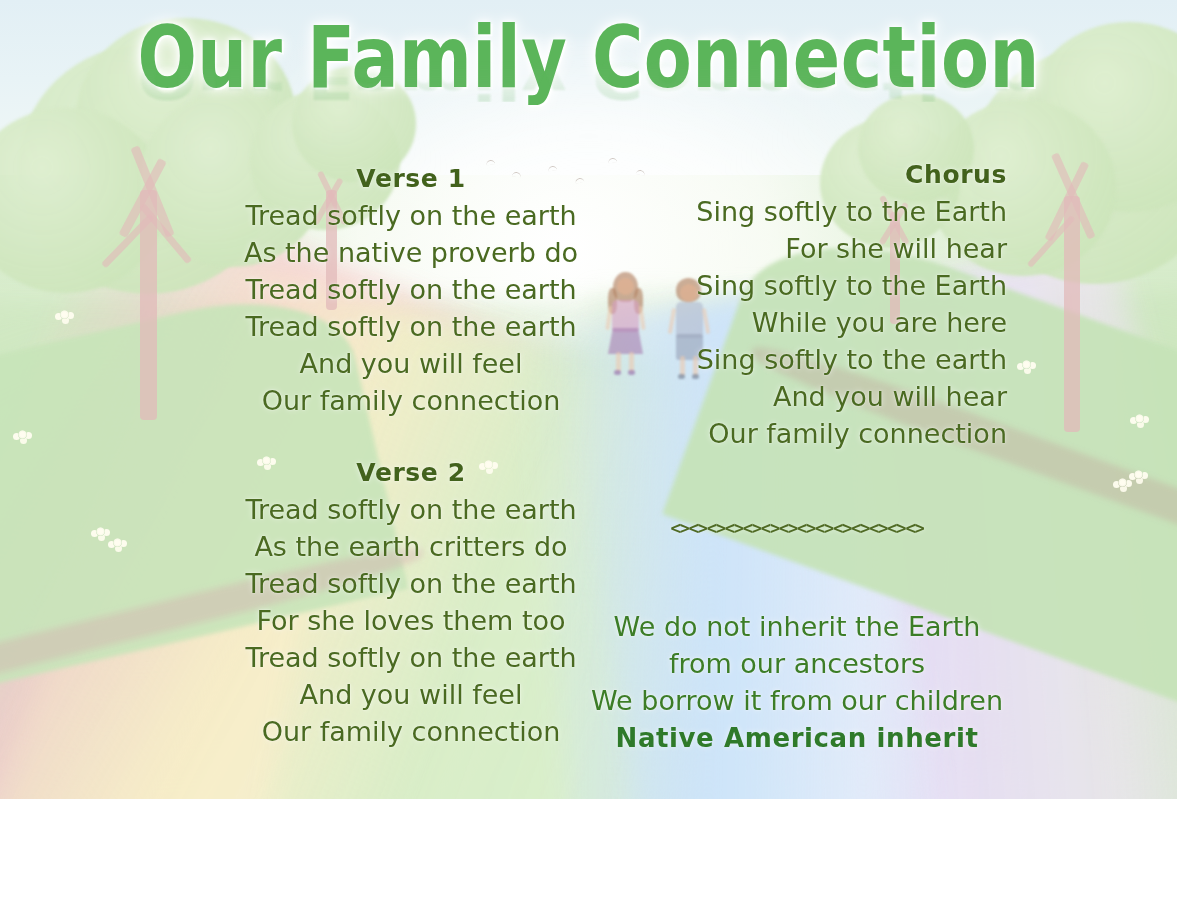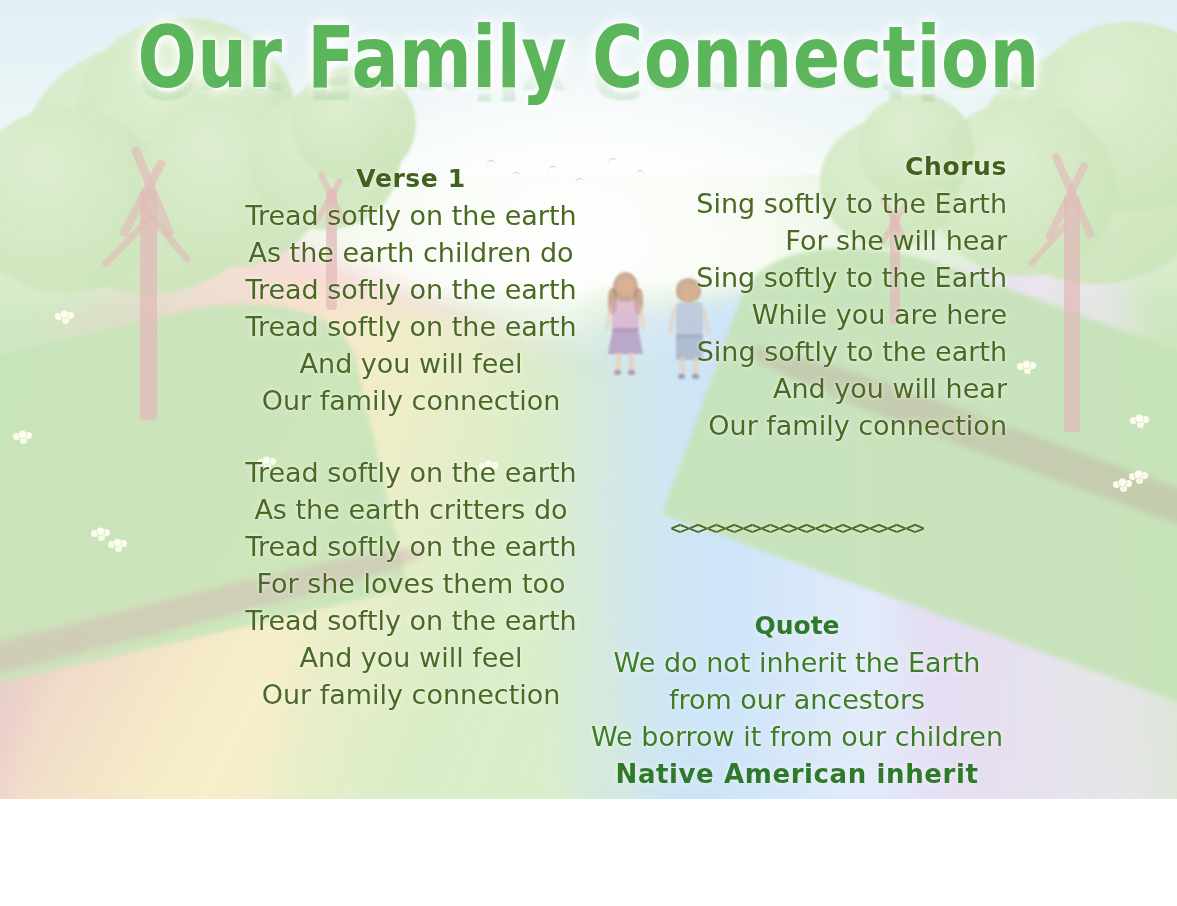--- a/index.html
+++ b/index.html
@@ -317,21 +317,21 @@
   }
 
   .col-left {
     position: absolute;
     left: 211px; top: 160px;
     width: 400px;
     text-align: center;
   }
   .col-right {
     position: absolute;
-    right: 170px; top: 148px;
+    right: 170px; top: 156px;
     width: 420px;
     text-align: right;
   }
   .verse2 { margin-top: 35px; }
   .line { white-space: pre; }
 
   .divider {
     position: absolute;
     right: 170px; top: 518px;
     width: 420px;
@@ -489,28 +489,29 @@
     <div class="title-block">
       <div class="title">Our Family Connection</div>
       <div class="title-reflection">Our Family Connection</div>
     </div>
 
     <div class="col-left lyrics-font">
 
       <div>
         <div class="section-heading">Verse 1</div>
         <div class="line">Tread softly on the earth</div>
-        <div class="line">As the earth children do</div>
+        <div class="line">As the native proverb do</div>
         <div class="line">Tread softly on the earth</div>
         <div class="line">Tread softly on the earth</div>
         <div class="line">And you will feel</div>
         <div class="line">Our family connection</div>
       </div>
 
       <div class="verse2">
+        <div class="section-heading">Verse 2</div>
         <div class="line">Tread softly on the earth</div>
         <div class="line">As the earth critters do</div>
         <div class="line">Tread softly on the earth</div>
         <div class="line">For she loves them too</div>
         <div class="line">Tread softly on the earth</div>
         <div class="line">And you will feel</div>
         <div class="line">Our family connection</div>
       </div>
 
     </div>
@@ -522,21 +523,20 @@
       <div class="line">Sing softly to the Earth</div>
       <div class="line">While you are here</div>
       <div class="line">Sing softly to the earth</div>
       <div class="line">And you will hear</div>
       <div class="line">Our family connection</div>
     </div>
 
     <div class="divider">&lt;&gt;&lt;&gt;&lt;&gt;&lt;&gt;&lt;&gt;&lt;&gt;&lt;&gt;&lt;&gt;&lt;&gt;&lt;&gt;&lt;&gt;&lt;&gt;&lt;&gt;&lt;&gt;</div>
 
     <div class="quote-block">
-      <div class="quote-heading">Quote</div>
       <div class="quote-line">We do not inherit the Earth</div>
       <div class="quote-line">from our ancestors</div>
       <div class="quote-line">We borrow it from our children</div>
       <div class="quote-attrib">Native American inherit</div>
     </div>
 
   </div>
 </div>
 
 </body></html>

